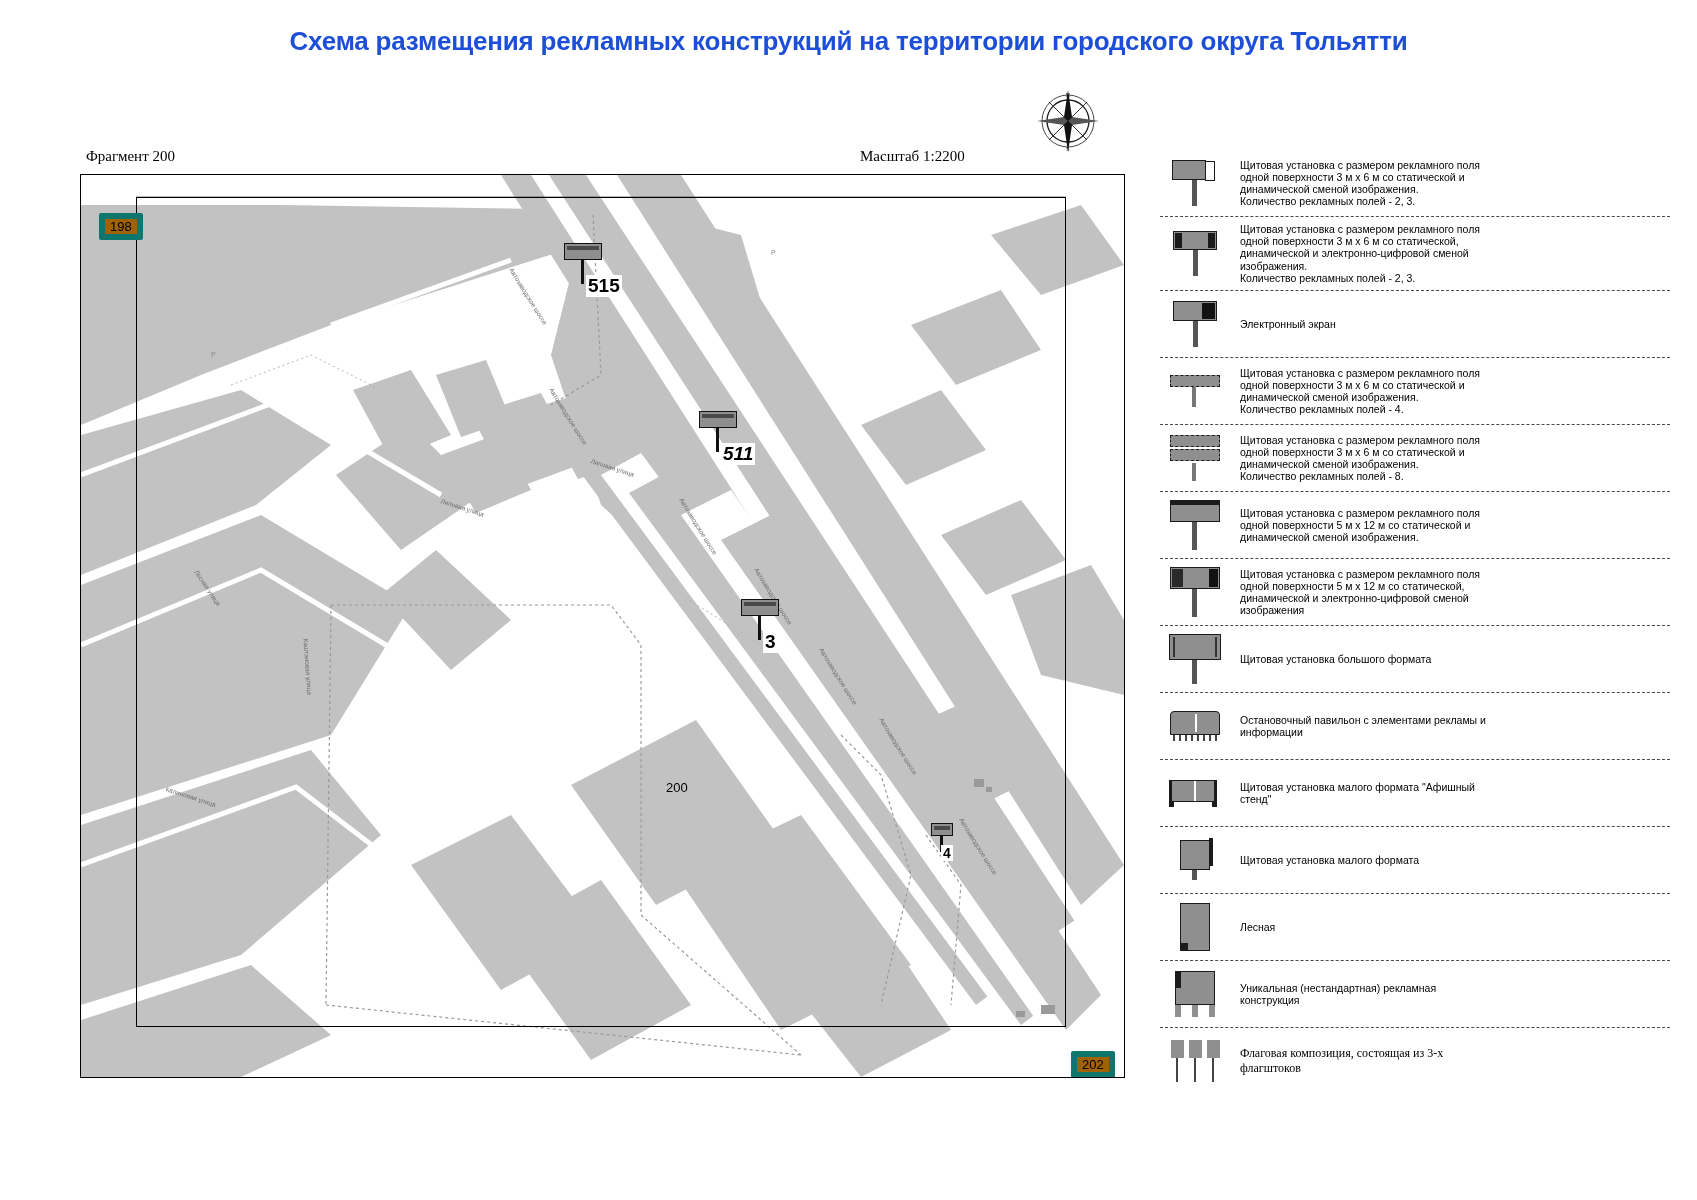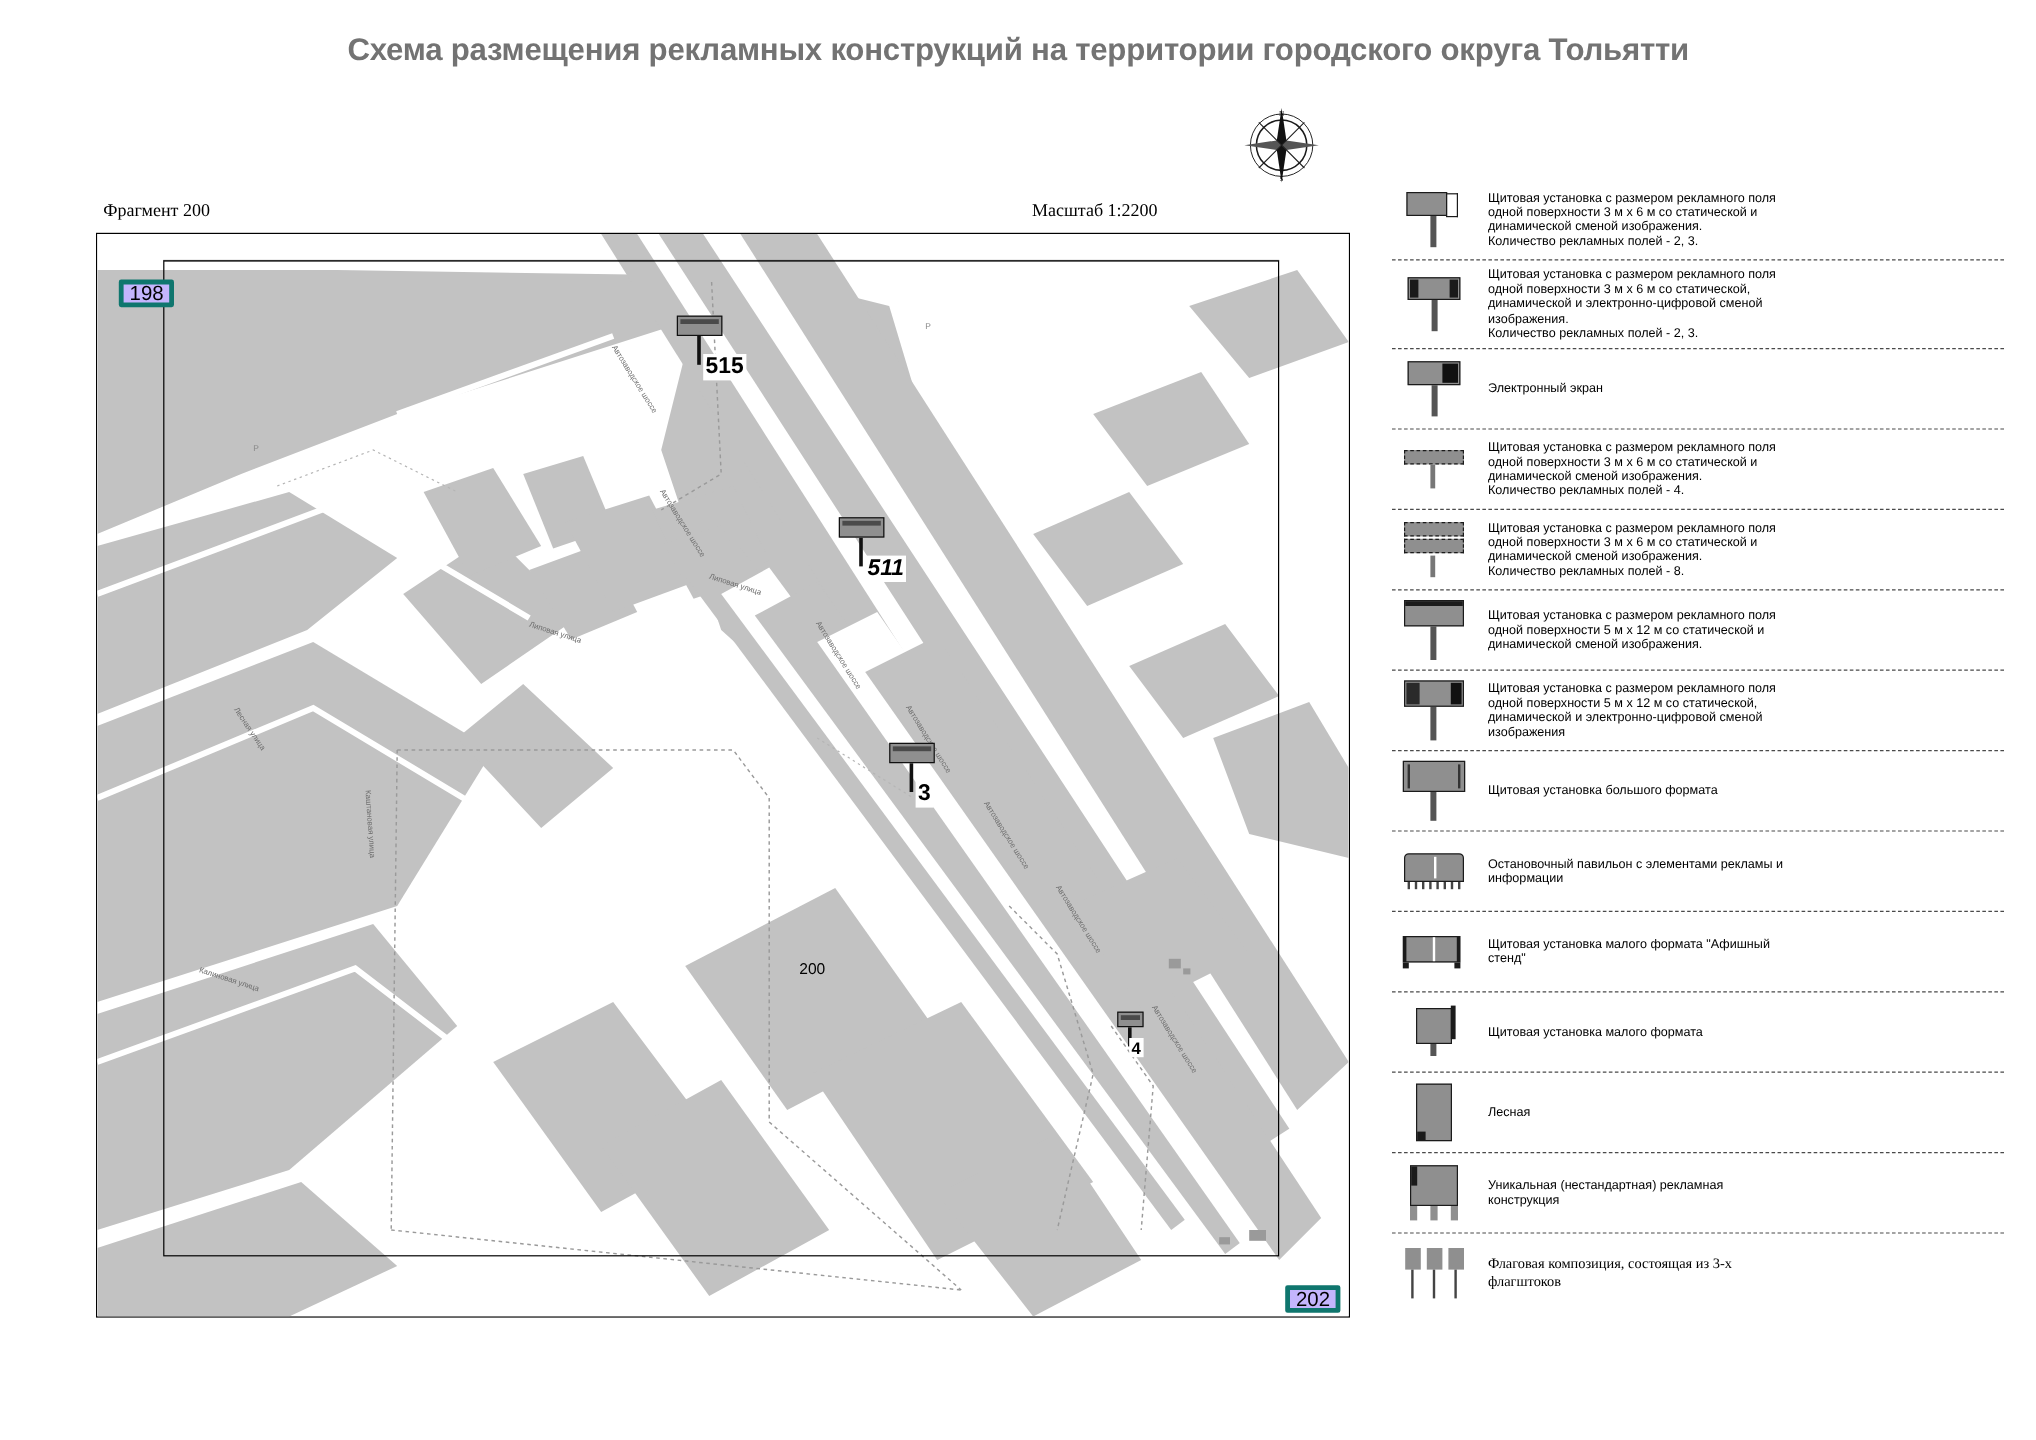--- a/index.html
+++ b/index.html
@@ -12,24 +12,24 @@
     position:relative;
   }
   
   .page-title{
     position:absolute;top:26px;left:0;width:1697px;
     text-align:center;
     font-family:"Liberation Sans", sans-serif;
     font-weight:bold;
     font-size:26px;
     letter-spacing:-0.2px;
-    color:#737373;
-  }
-  
-  .map-wrap{position:absolute;left:80px;top:148px;width:861px;height:930px;margin-top:20px;}
+    color:#1d4ed8;
+  }
+  
+  .map-wrap{position:absolute;left:80px;top:148px;width:861px;height:930px;}
   .map-meta{position:absolute;top:0;left:0;width:1045px;height:26px;}
   .fragment-label{
     position:absolute;left:6px;top:0;
     font-family:"Liberation Serif", serif;
     font-size:15px;color:#000;
   }
   .scale-label{
     position:absolute;left:780px;top:0;
     font-family:"Liberation Serif", serif;
     font-size:15px;color:#000;text-align:right;
@@ -45,24 +45,24 @@
   
   .inner-rect{
     position:absolute;left:55px;top:22px;width:930px;height:830px;
     border:1.2px solid #000;
     box-sizing:border-box;
     pointer-events:none;
   }
   
   .grid-label{
     position:absolute;
-    background:#c4b5fd;
-    border:4px solid #0f766e;
-    font-family:"Liberation Sans", sans-serif;
-    font-size:17px;
+    background:#a16207;
+    border:6px solid #0f766e;
+    font-family:"Liberation Sans", sans-serif;
+    font-size:13px;
     padding:1px 5px 1px 5px;
     line-height:13px;
     border-radius:2px;
   }
   .grid-label.tl{left:18px;top:38px;}
   .grid-label.br{left:990px;top:876px;}
   .area-number{
     position:absolute;left:585px;top:605px;
     font-family:"Liberation Sans", sans-serif;
     font-size:13px;color:#000;

